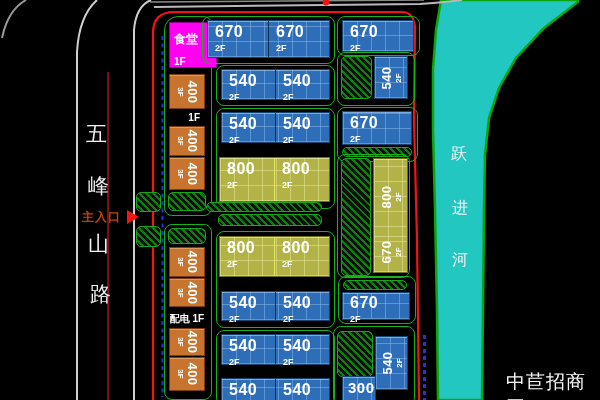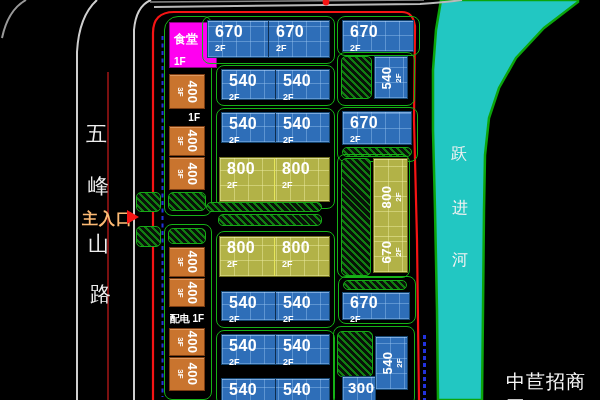--- a/index.html
+++ b/index.html
@@ -30,21 +30,21 @@
         display:flex;flex-direction:column;align-items:center;white-space:nowrap;}
   .vrot.cw{transform:translate(-50%,-50%) rotate(90deg);}
   .vrot .num{font-size:13px;}
   .vrot .flr{font-size:8px;margin-top:2px;}
   .bar{position:absolute;background:#000;color:#fff;font-weight:bold;font-size:10px;
        display:flex;align-items:center;justify-content:flex-end;padding-right:6px;box-sizing:border-box;}
   .bar.center{justify-content:center;padding-right:0;}
   .cjk{position:absolute;color:#efefef;line-height:1;}
   .roadname{font-size:21px;}
   .rivername{font-size:16px;color:#f2f2f2;}
-  .entrance{position:absolute;color:#fdba74;font-weight:bold;font-size:16px;letter-spacing:1px;}
+  .entrance{position:absolute;color:#c2410c;font-weight:bold;font-size:12px;letter-spacing:1px;}
   .tri{position:absolute;width:0;height:0;border-top:7px solid transparent;
        border-bottom:7px solid transparent;border-left:12px solid #f51414;}
   .watermark{position:absolute;color:#fafafa;font-size:19px;letter-spacing:1px;font-weight:500;}
   .canteen-name{font-weight:bold;font-size:12px;color:#fff;}
   .canteen-floor{font-weight:bold;font-size:10px;color:#fff;margin-top:8px;}
   .divline{position:absolute;left:0;width:100%;height:1px;background:rgba(235,235,160,.55);}
 </style>
 </head>
 <body>
 

